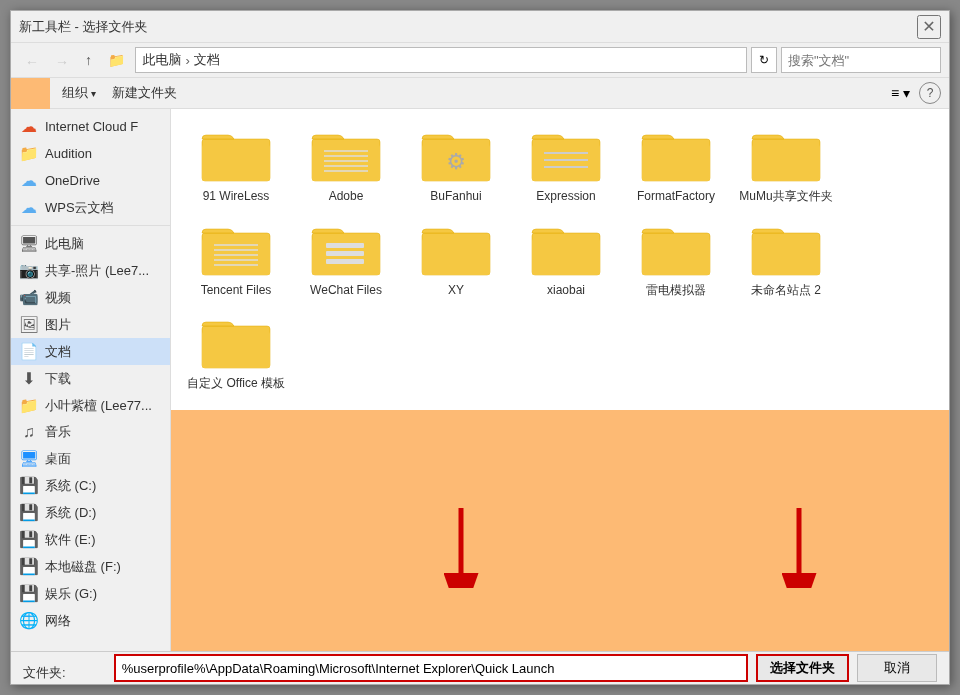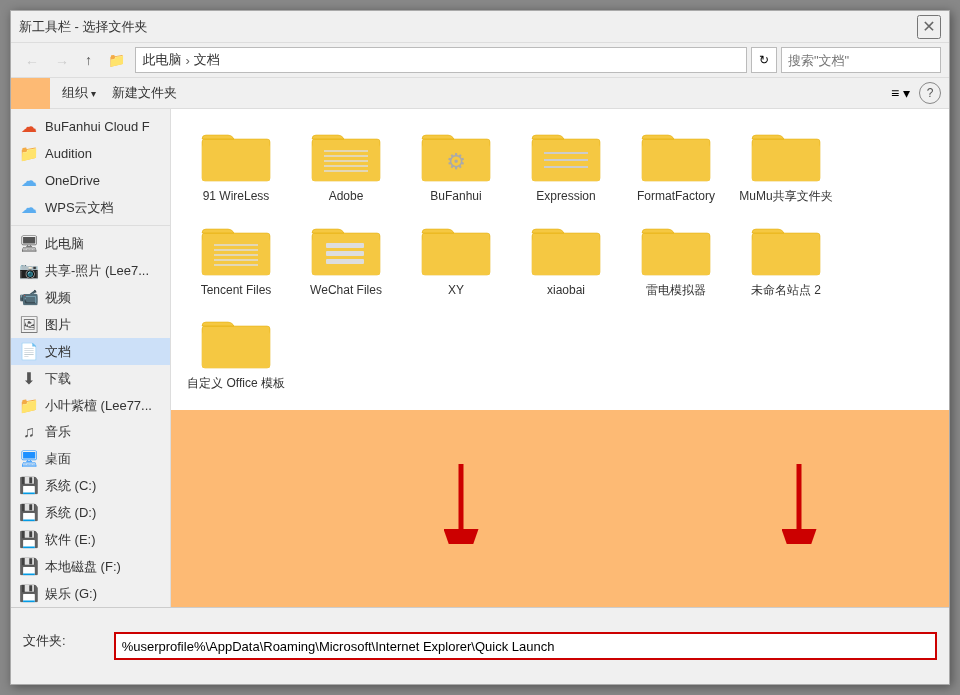--- a/index.html
+++ b/index.html
@@ -179,24 +179,24 @@
     .file-label {
       font-size: 12px;
       color: #333;
       text-align: center;
       word-break: break-word;
       max-width: 100px;
       line-height: 1.3;
     }
     .bottom-bar {
       border-top: 1px solid #ccc;
-      padding: 24px 12px;
+      padding: 2px 12px;
       background: #f0f0f0;
       display: flex;
-      align-items: flex-start;
+      align-items: flex-end;
       gap: 8px;
     }
     .bottom-label {
       font-size: 13px;
       color: #333;
       white-space: nowrap;
     }
     .bottom-input {
       flex: 1;
       height: 28px;
@@ -303,21 +303,21 @@
       <button class="help-btn">?</button>
     </div>
   </div>
 
   <div class="main-content">
 
     <div class="sidebar">
 
     <div class="sidebar-item">
           <span class="item-icon" style="color: rgb(227, 79, 38);">☁</span>
-          <span>BuFanhui Cloud F</span>
+          <span>Internet Cloud F</span>
         </div>
         <div class="sidebar-item">
           <span class="item-icon" style="color: rgb(240, 192, 64);">📁</span>
           <span>Audition</span>
         </div>
         <div class="sidebar-item">
           <span class="item-icon" style="color: rgb(91, 173, 240);">☁</span>
           <span>OneDrive</span>
         </div>
         <div class="sidebar-item">
@@ -579,14 +579,18 @@
             </defs>
           <line x1="30" y1="0" x2="30" y2="65" stroke="#cc0000" stroke-width="5" marker-end="url(#ah2)"></line>
         </svg>
       </div>
     </div>
   </div>
 
   <div class="bottom-bar">
     <span class="bottom-label">文件夹:</span>
     <input class="bottom-input" type="text" value="%userprofile%\AppData\Roaming\Microsoft\Internet Explorer\Quick Launch" style="">
+    <div class="bottom-buttons">
+      <button class="dialog-btn primary">选择文件夹</button>
+      <button class="dialog-btn">取消</button>
+    </div>
   </div>
 </div>
 
 </body></html>

